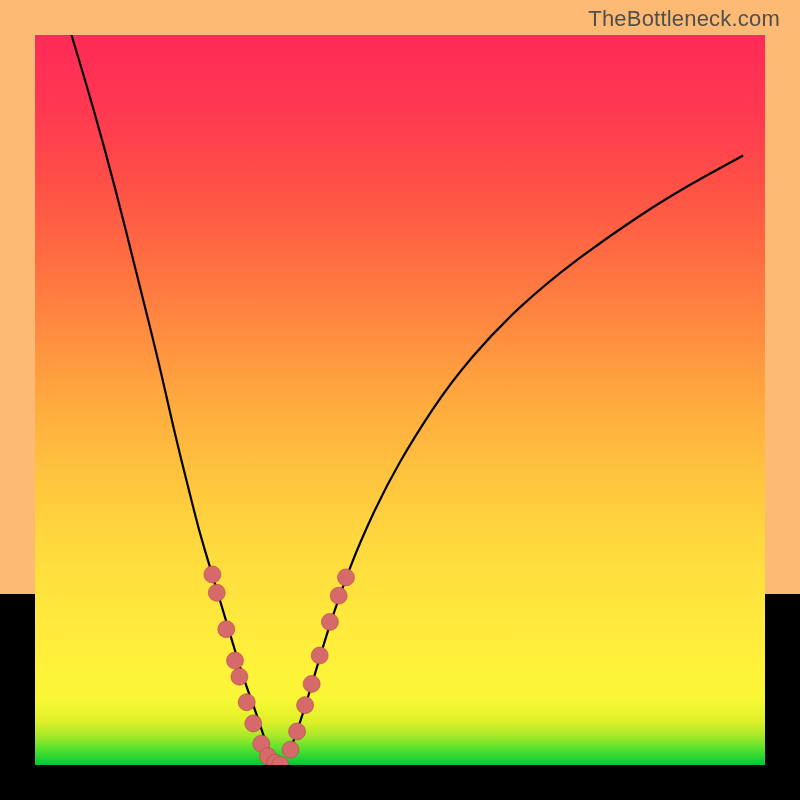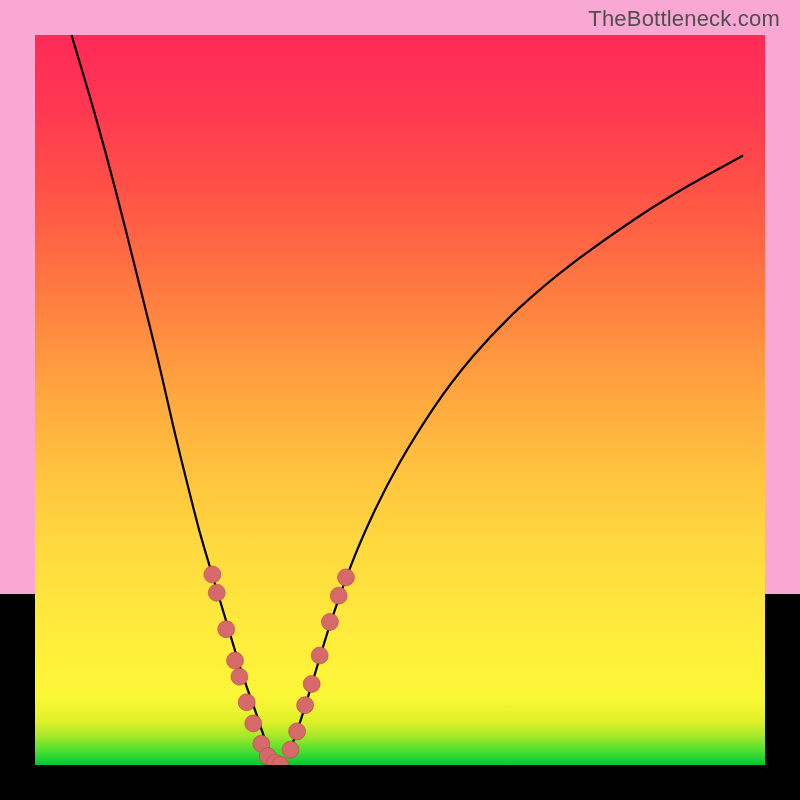--- a/index.html
+++ b/index.html
@@ -10,21 +10,21 @@
     overflow: hidden;
     background: #000;
     font-family: Arial, Helvetica, sans-serif;
   }
   .frame {
     position: absolute;
     top: 0;
     left: 0;
     width: 800px;
     height: 594px;
-    background: #f9a8d4;
+    background: #fdba74;
   }
   .plot-area {
     position: absolute;
     top: 35px;
     left: 35px;
     width: 730px;
     height: 730px;
     
     background: linear-gradient(
       to top,

